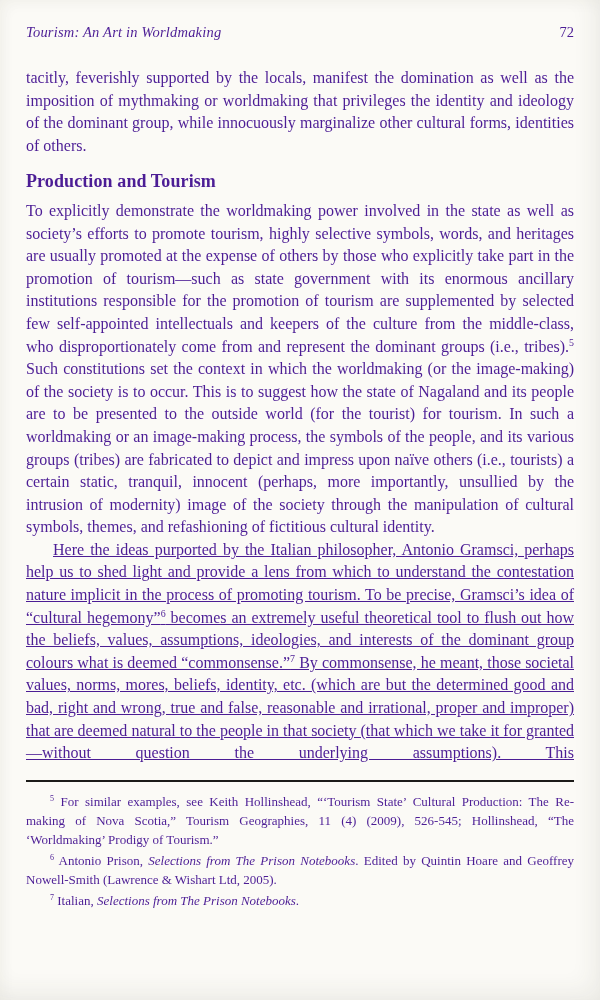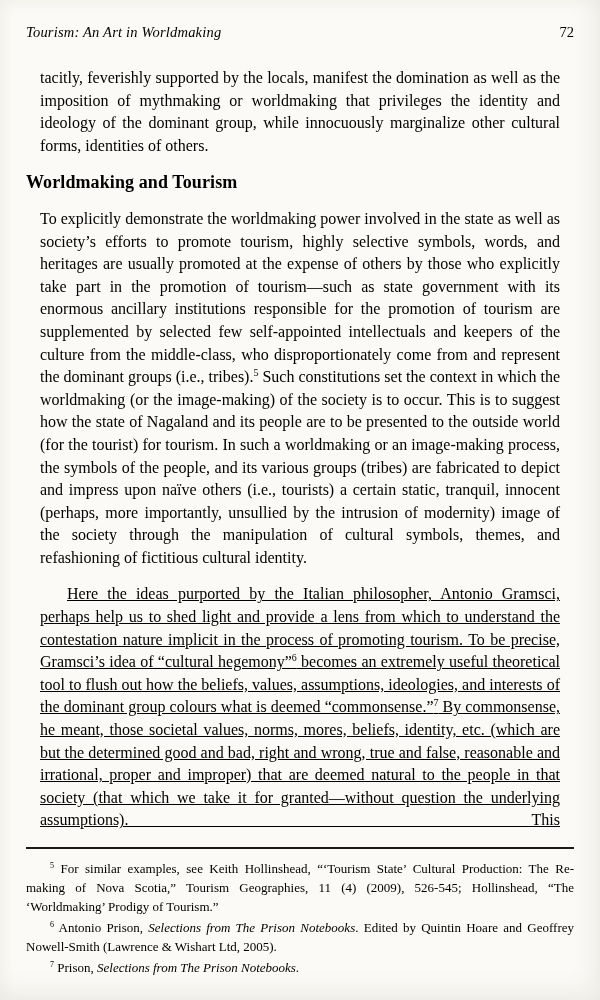--- a/index.html
+++ b/index.html
@@ -9,40 +9,40 @@
     font-family: "Liberation Serif", serif;
   }
   .page {
     position: relative;
     width: 600px;
     height: 1000px;
     box-sizing: border-box;
     margin: 0 auto;
     padding: 24px 26px 20px 26px;
     background: #fbfaf6;
-    color: #000000;
+    color: #4c1d95;
     overflow: hidden;
     box-shadow: inset -7px -9px 22px rgba(60,55,45,0.07), inset 4px 4px 14px rgba(60,55,45,0.03);
   }
   .running-head {
     display: flex;
     justify-content: space-between;
     align-items: baseline;
     font-size: 14.5px;
     margin-bottom: 26px;
   }
   .head-title { font-style: italic; letter-spacing: 0.2px; }
   .page-number { font-style: normal; }
 
   .body-text {
     font-size: 16px;
     line-height: 22.6px;
   }
   .body-text p {
-    margin: 14px;
+    margin: 0;
     text-align: justify;
   }
   .body-text p.indent { text-indent: 27px; text-decoration: underline; }
   .body-text p.justify-last { text-align-last: justify; }
   .body-text h2 {
     font-size: 18px;
     font-weight: bold;
     margin: 13px 0 7px 0;
     text-align: left;
     letter-spacing: 0.1px;
@@ -75,26 +75,26 @@
 
 <div class="page">
 
   <header class="running-head">
     <span class="head-title">Tourism: An Art in Worldmaking</span>
     <span class="page-number">72</span>
   </header>
 
   <main class="body-text">
       <p><span>tacitly, feverishly supported by the locals, manifest the domination as well as the imposition of mythmaking or worldmaking that privileges the identity and ideology of the dominant group, while innocuously marginalize other cultural forms, identities of others.</span></p>
-      <h2>Worldmaking and Tourism</h2>
+      <h2>Production and Tourism</h2>
       <p><span>To explicitly demonstrate the worldmaking power involved in the state as well as society’s efforts to promote tourism, highly selective symbols, words, and heritages are usually promoted at the expense of others by those who explicitly take part in the promotion of tourism—such as state government with its enormous ancillary institutions responsible for the promotion of tourism are supplemented by selected few self-appointed intellectuals and keepers of the culture from the middle-class, who disproportionately come from and represent the dominant groups (i.e., tribes).</span><sup>5</sup><span> Such constitutions set the context in which the worldmaking (or the image-making) of the society is to occur. This is to suggest how the state of Nagaland and its people are to be presented to the outside world (for the tourist) for tourism. In such a worldmaking or an image-making process, the symbols of the people, and its various groups (tribes) are fabricated to depict and impress upon naïve others (i.e., tourists) a certain static, tranquil, innocent (perhaps, more importantly, unsullied by the intrusion of modernity) image of the society through the manipulation of cultural symbols, themes, and refashioning of fictitious cultural identity.</span></p>
       <p class="indent justify-last"><span>Here the ideas purported by the Italian philosopher, Antonio Gramsci, perhaps help us to shed light and provide a lens from which to understand the contestation nature implicit in the process of promoting tourism. To be precise, Gramsci’s idea of “cultural hegemony”</span><sup>6</sup><span> becomes an extremely useful theoretical tool to flush out how the beliefs, values, assumptions, ideologies, and interests of the dominant group colours what is deemed “commonsense.”</span><sup>7</sup><span> By commonsense, he meant, those societal values, norms, mores, beliefs, identity, etc. (which are but the determined good and bad, right and wrong, true and false, reasonable and irrational, proper and improper) that are deemed natural to the people in that society (that which we take it for granted—without question the underlying assumptions). This</span></p>
     </main>
 
   <hr class="footnote-rule">
 
   <section class="footnotes">
       <p class="footnote"><sup>5</sup><span> For similar examples, see Keith Hollinshead, “‘Tourism State’ Cultural Production: The Re-making of Nova Scotia,” Tourism Geographies, 11 (4) (2009), 526-545; Hollinshead, “The ‘Worldmaking’ Prodigy of Tourism.”</span></p>
       <p class="footnote"><sup>6</sup><span> Antonio Prison, </span><span class="italic">Selections from The Prison Notebooks</span><span>. Edited by Quintin Hoare and Geoffrey Nowell-Smith (Lawrence &amp; Wishart Ltd, 2005).</span></p>
-      <p class="footnote"><sup>7</sup><span> Prison, </span><span class="italic">Selections from The Prison Notebooks</span><span>.</span></p>
+      <p class="footnote"><sup>7</sup><span> Italian, </span><span class="italic">Selections from The Prison Notebooks</span><span>.</span></p>
     </section>
 
 </div>
 
 </body></html>

